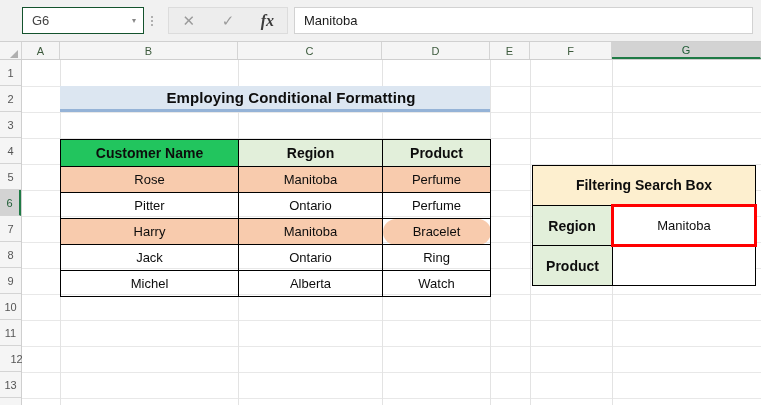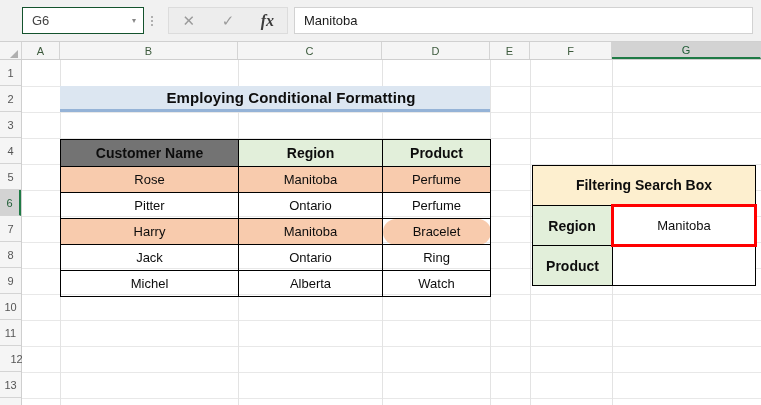--- a/index.html
+++ b/index.html
@@ -224,21 +224,21 @@
     <div class="gline-v" style="left: 216px;"></div>
     <div class="gline-v" style="left: 38px;"></div>
 
   <div id="title-banner" style="left: 38px; width: 430px; top: 26px; height: 26px; background: rgb(220, 230, 241); border-bottom-color: rgb(149, 179, 215);">
     <span>Employing Conditional Formatting</span>
   </div>
 
   <table id="data-table" style="left: 38px; top: 79px; width: 430px;">
     <tbody>
         <tr class="hdr">
-          <td style="width: 178px; background: #737373;">Customer Name</td>
+          <td style="width: 178px; background: #22c55e;">Customer Name</td>
           <td style="width: 144px; background: rgb(226, 239, 218);">Region</td>
           <td style="width: 108px; background: rgb(226, 239, 218);">Product</td>
         </tr>
         <tr class="hit">
           <td style="width: 178px; background: rgb(248, 203, 173);">Rose</td>
           <td style="width: 144px; background: rgb(248, 203, 173);">Manitoba</td>
           <td style="width: 108px; background: rgb(248, 203, 173);">Perfume</td>
         </tr>
         <tr class="">
           <td style="width: 178px;">Pitter</td>

